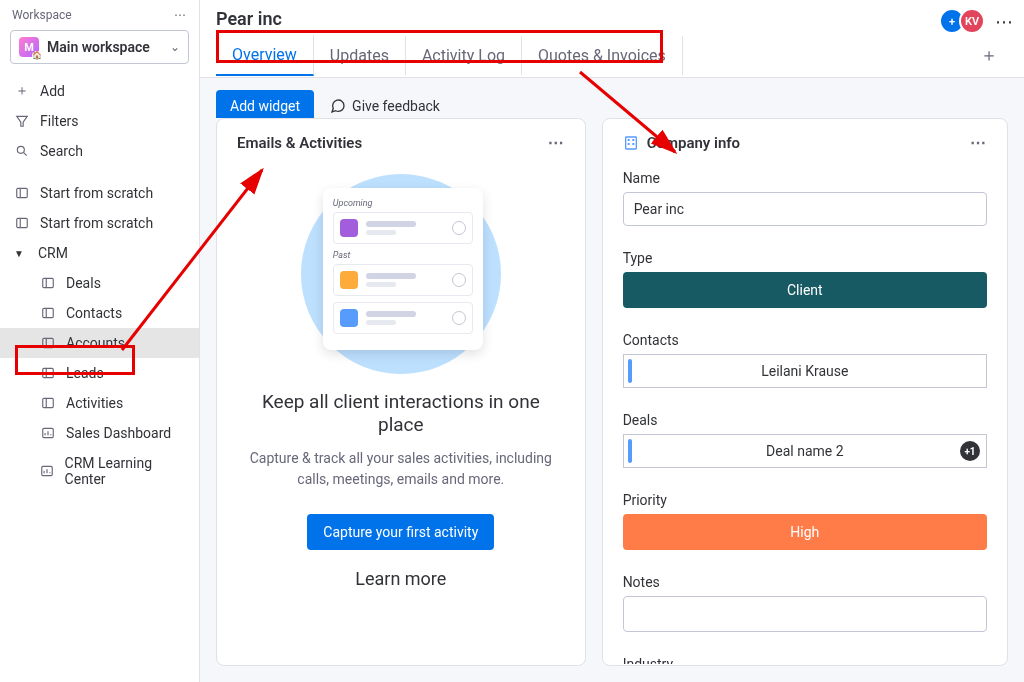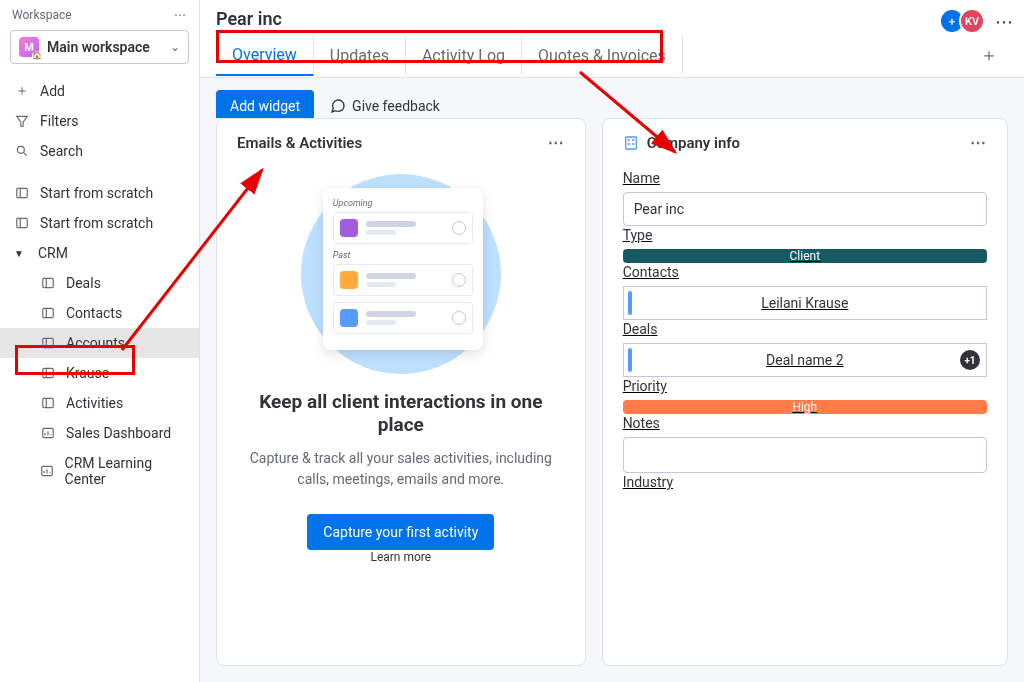--- a/index.html
+++ b/index.html
@@ -58,31 +58,31 @@
 .illu-section-label { font-size:9px; color:#676879; margin-bottom:4px;font-style:italic; }
 .illu-row { display:flex; align-items:center; gap:8px; padding:6px; border:1px solid #e6e9ef; border-radius:4px; margin-bottom:6px; }
 .illu-ico { width:18px; height:18px; border-radius:4px; }
 .illu-ico.purple { background:#a25ddc; }
 .illu-ico.orange { background:#fdab3d; }
 .illu-ico.blue { background:#579bfc; }
 .illu-lines { flex:1; }
 .illu-line1 { width:50px; height:6px; background:#d0d4e4; border-radius:3px; margin-bottom:3px; }
 .illu-line2 { width:30px; height:5px; background:#e6e9ef; border-radius:3px; }
 .illu-av { width:14px; height:14px; border-radius:50%; border:1px solid #c3c6d4; }
-.emails-h { font-size:19px; font-weight:700; color:#323338; margin: 10px 0 12px; }
+.emails-h { font-size:19px; font-weight:400; color:#323338; margin: 10px 0 12px; }
 .emails-p { font-size:14px; color:#676879; line-height:1.5; margin-bottom:24px; }
 .btn-capture { background:#0073ea; color:#fff; border:none; border-radius:4px; padding:10px 16px; font-size:14px; cursor:pointer; }
-.learn { font-size:12px; color:#323338; cursor:pointer; }
+.learn { margin-top:18px; font-size:18px; color:#323338; cursor:pointer; }
 
 
 .info-body { padding: 8px 20px 20px; overflow:auto; height: calc(100% - 44px); }
-.field { margin-bottom: 1px; text-decoration: underline; }
+.field { margin-bottom: 24px; }
 .field-label { font-size:14px; color:#323338; margin-bottom:6px; }
 .field-input { width:100%; border:1px solid #c3c6d4; border-radius:4px; padding:8px 10px; font-size:14px; color:#323338; }
-.pill { width:100%; border-radius:4px; text-align:center; font-size:12px; color:#fff; }
+.pill { width:100%; border-radius:4px; padding:10px; text-align:center; font-size:14px; color:#fff; }
 .pill.client { background:#175a63; }
 .pill.high { background:#ff7b47; }
 .pill.tech { background:#e6e9ef; color:#323338; border:1px solid #c3c6d4; }
 .chip { width:100%; border:1px solid #c3c6d4; border-radius:0; padding:8px 10px; font-size:14px; color:#323338; text-align:center; position:relative; }
 .chip-bar { position:absolute; left:4px; top:4px; bottom:4px; width:4px; background:#579bfc; border-radius:2px; }
 .chip-plus { position:absolute; right:6px; top:50%; transform:translateY(-50%); width:20px; height:20px; border-radius:50%; background:#323338; color:#fff; font-size:10px; font-weight:700; display:flex; align-items:center; justify-content:center; }
 .notes-box { width:100%; min-height:36px; border:1px solid #c3c6d4; border-radius:4px; }
 
 svg { display:block; }
 </style>
@@ -174,21 +174,21 @@
       </span>
     <span>Accounts</span>
   </div>
   <div class="side-item side-sub2">
     <span class="side-icon">
         <svg width="14" height="14" viewBox="0 0 24 24" fill="none" stroke="#676879" stroke-width="2">
           <rect x="3" y="4" width="18" height="16" rx="2"></rect>
           <line x1="9" y1="4" x2="9" y2="20"></line>
         </svg>
       </span>
-    <span>Krause</span>
+    <span>Leads</span>
   </div>
   <div class="side-item side-sub2">
     <span class="side-icon">
         <svg width="14" height="14" viewBox="0 0 24 24" fill="none" stroke="#676879" stroke-width="2">
           <rect x="3" y="4" width="18" height="16" rx="2"></rect>
           <line x1="9" y1="4" x2="9" y2="20"></line>
         </svg>
       </span>
     <span>Activities</span>
   </div>

